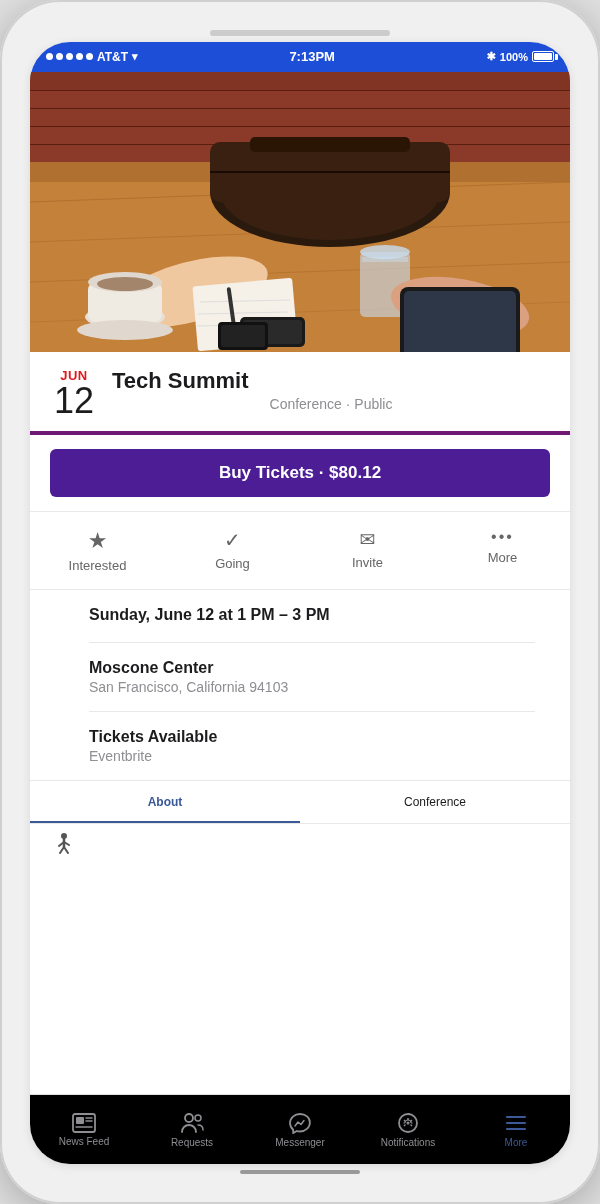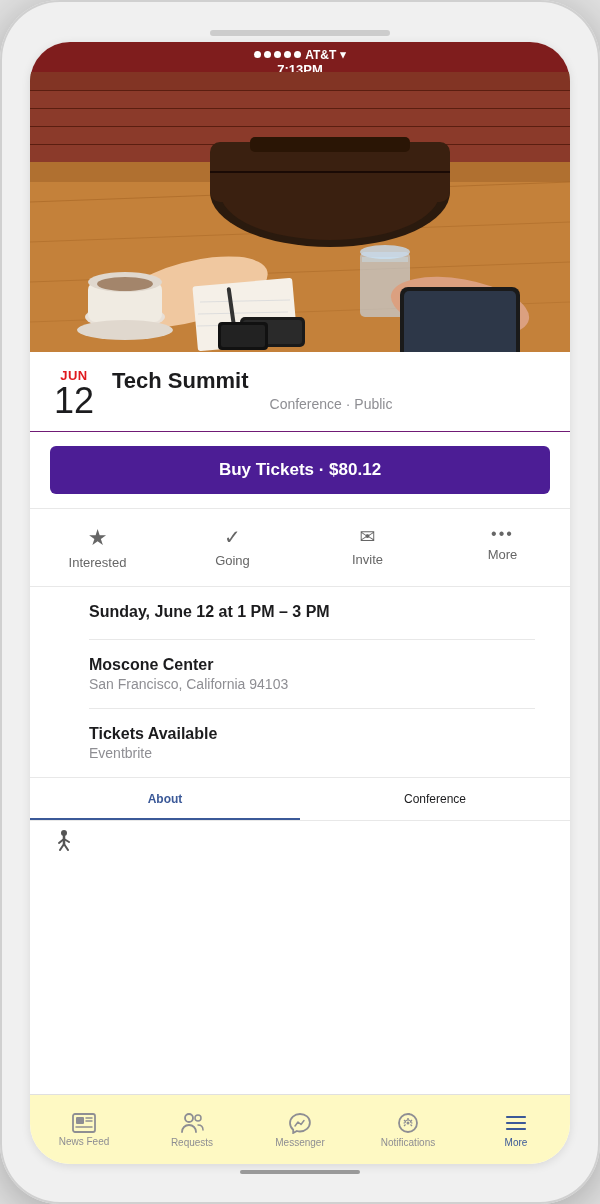--- a/index.html
+++ b/index.html
@@ -29,31 +29,30 @@
       height: 1140px;
       background: #fff;
       border-radius: 40px;
       overflow: hidden;
       display: flex;
       flex-direction: column;
       box-shadow: 0 2px 10px rgba(0,0,0,0.1);
     }
     
     .status-bar {
-      background: #7f1d1d;
+      background: #1d4ed8;
       color: #fff;
       display: flex;
       align-items: center;
       justify-content: space-between;
       padding: 6px 16px;
       font-size: 12px;
       font-weight: 600;
       flex-shrink: 0;
       height: 30px;
-      flex-direction: column;
     }
     .status-left { display: flex; align-items: center; gap: 4px; }
     .status-dots { display: flex; gap: 3px; }
     .status-dot { width: 7px; height: 7px; border-radius: 50%; background: #fff; }
     .wifi-icon { font-size: 11px; }
     .status-center { font-size: 13px; text-align: center; }
     .status-right { display: flex; align-items: center; gap: 4px; font-size: 11px; }
     .battery-icon {
       width: 22px; height: 11px; border: 1.5px solid #fff; border-radius: 2px; position: relative; display: flex; align-items: center; padding: 1px;
     }
@@ -78,21 +77,21 @@
       flex: 1;
       overflow-y: auto;
       background: #fff;
     }
     
     .event-header {
       padding: 16px 20px 12px;
       display: flex;
       align-items: flex-start;
       gap: 14px;
-      border-bottom: 1px solid #701a75;
+      border-bottom: 4px solid #701a75;
     }
     .date-badge {
       text-align: center;
       min-width: 48px;
     }
     .date-month {
       font-size: 13px;
       font-weight: 700;
       color: #e0191e;
       text-transform: uppercase;
@@ -212,21 +211,21 @@
     }
     
     .walking-indicator {
       padding: 8px 20px 4px;
       font-size: 18px;
       color: #444;
     }
     
     .bottom-nav {
       height: 70px;
-      background: #fef9c3;
+      background: #000000;
       border-top: 1px solid #e0e0e0;
       display: flex;
       align-items: center;
       flex-shrink: 0;
     }
     .nav-item {
       flex: 1;
       display: flex;
       flex-direction: column;
       align-items: center;

